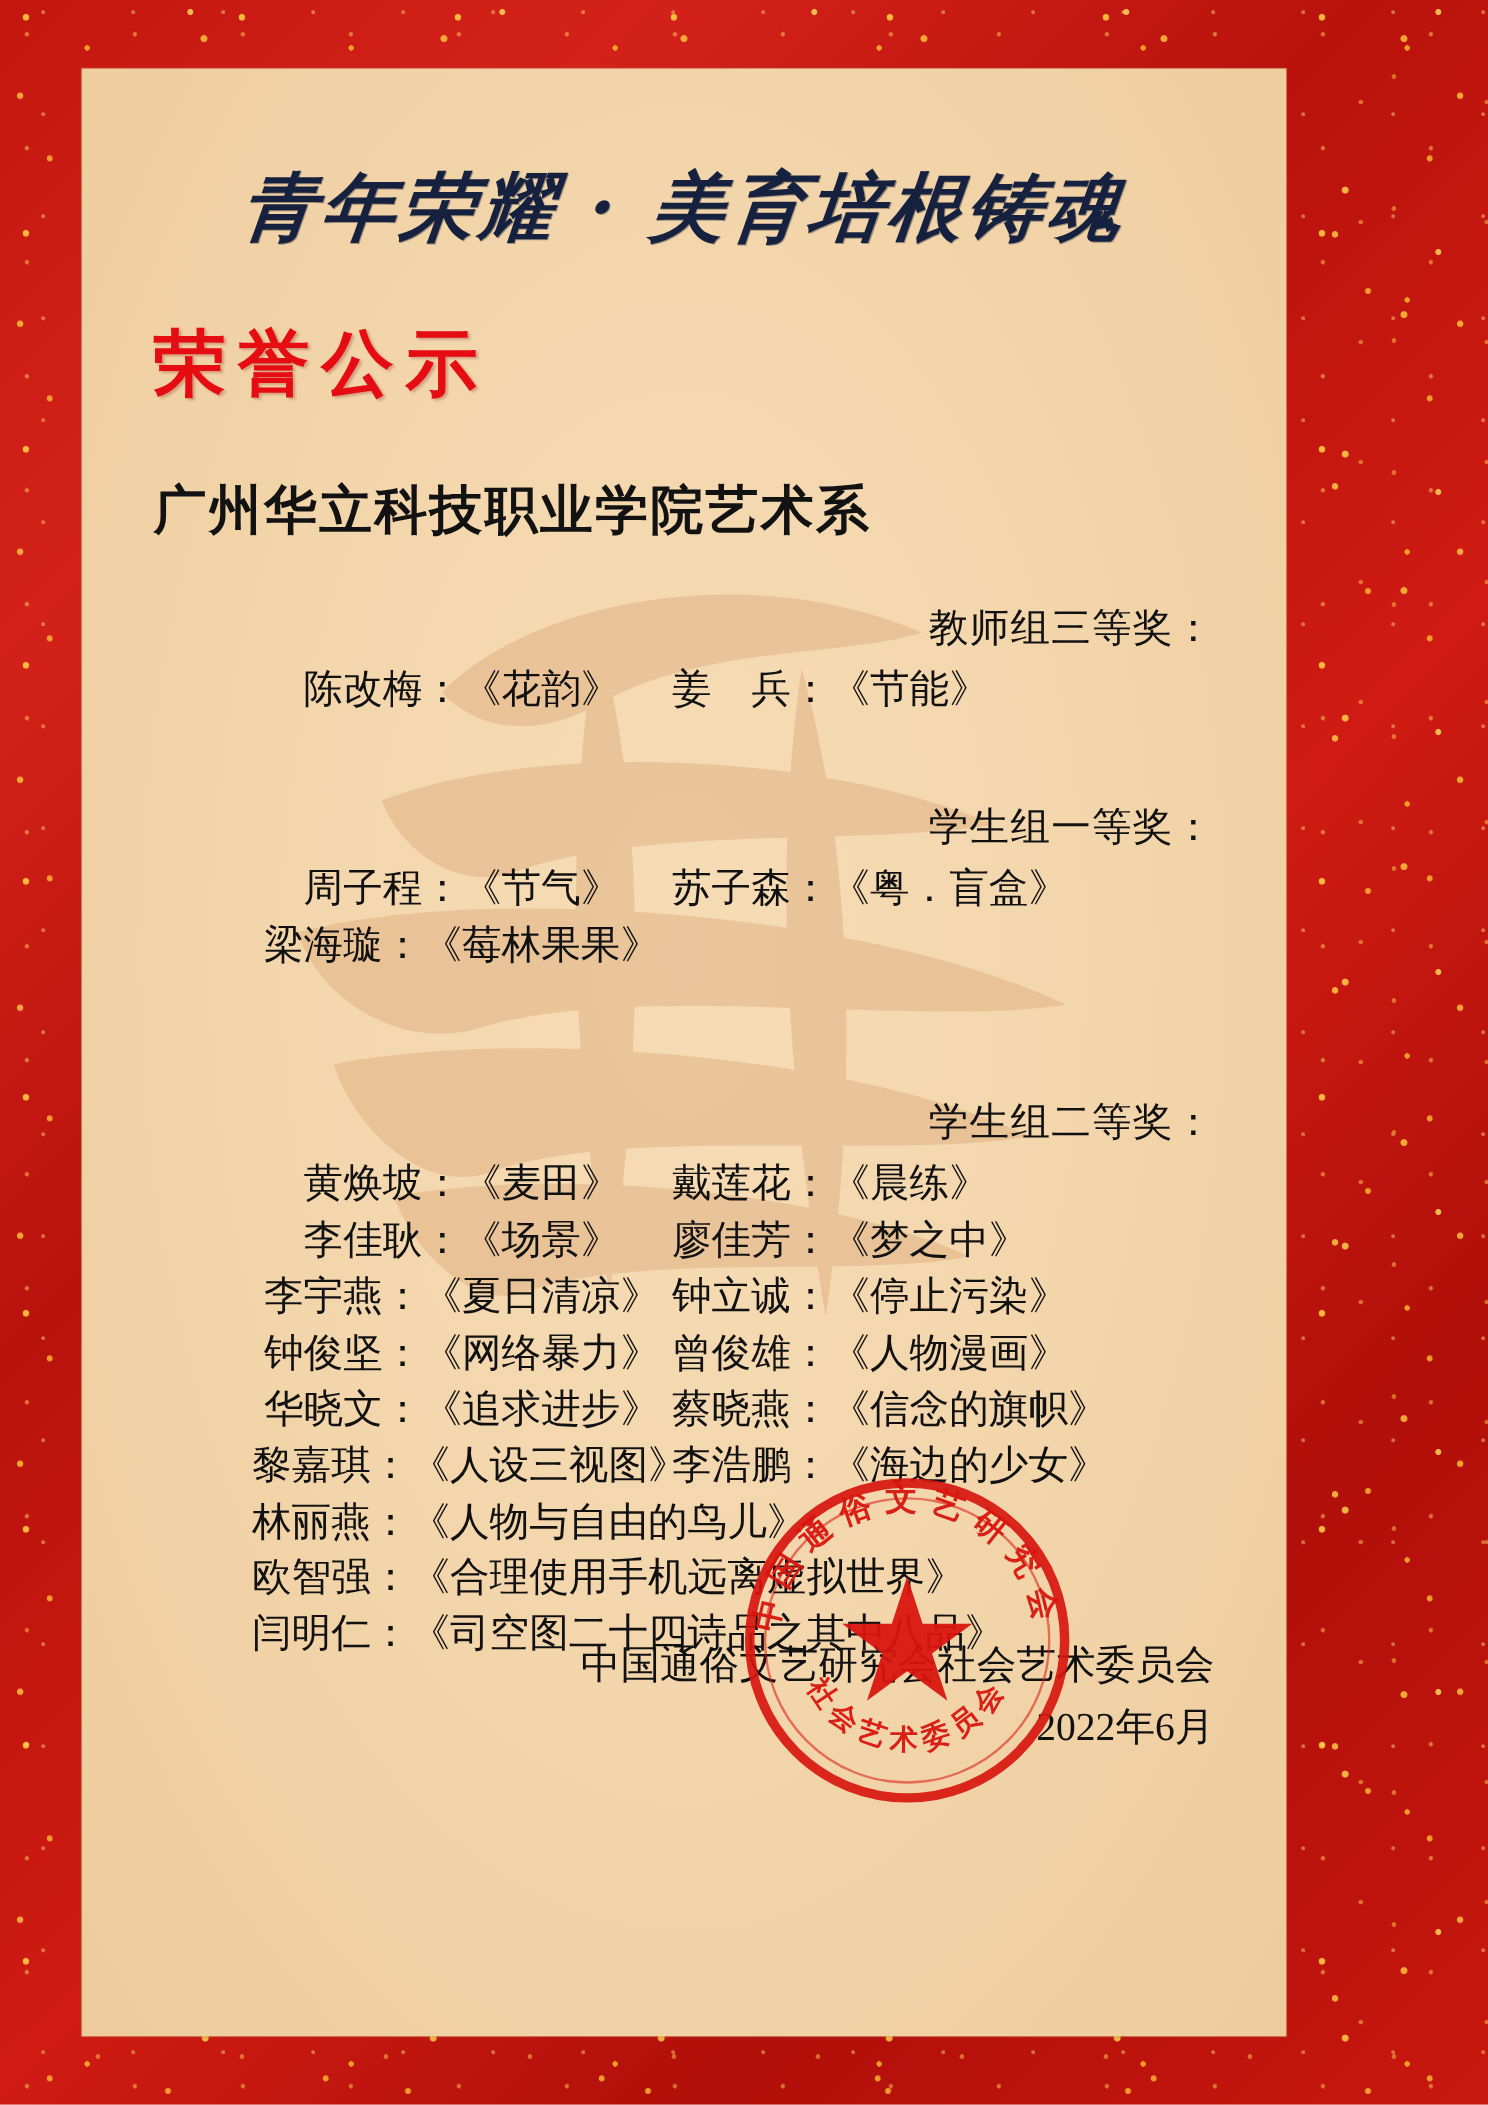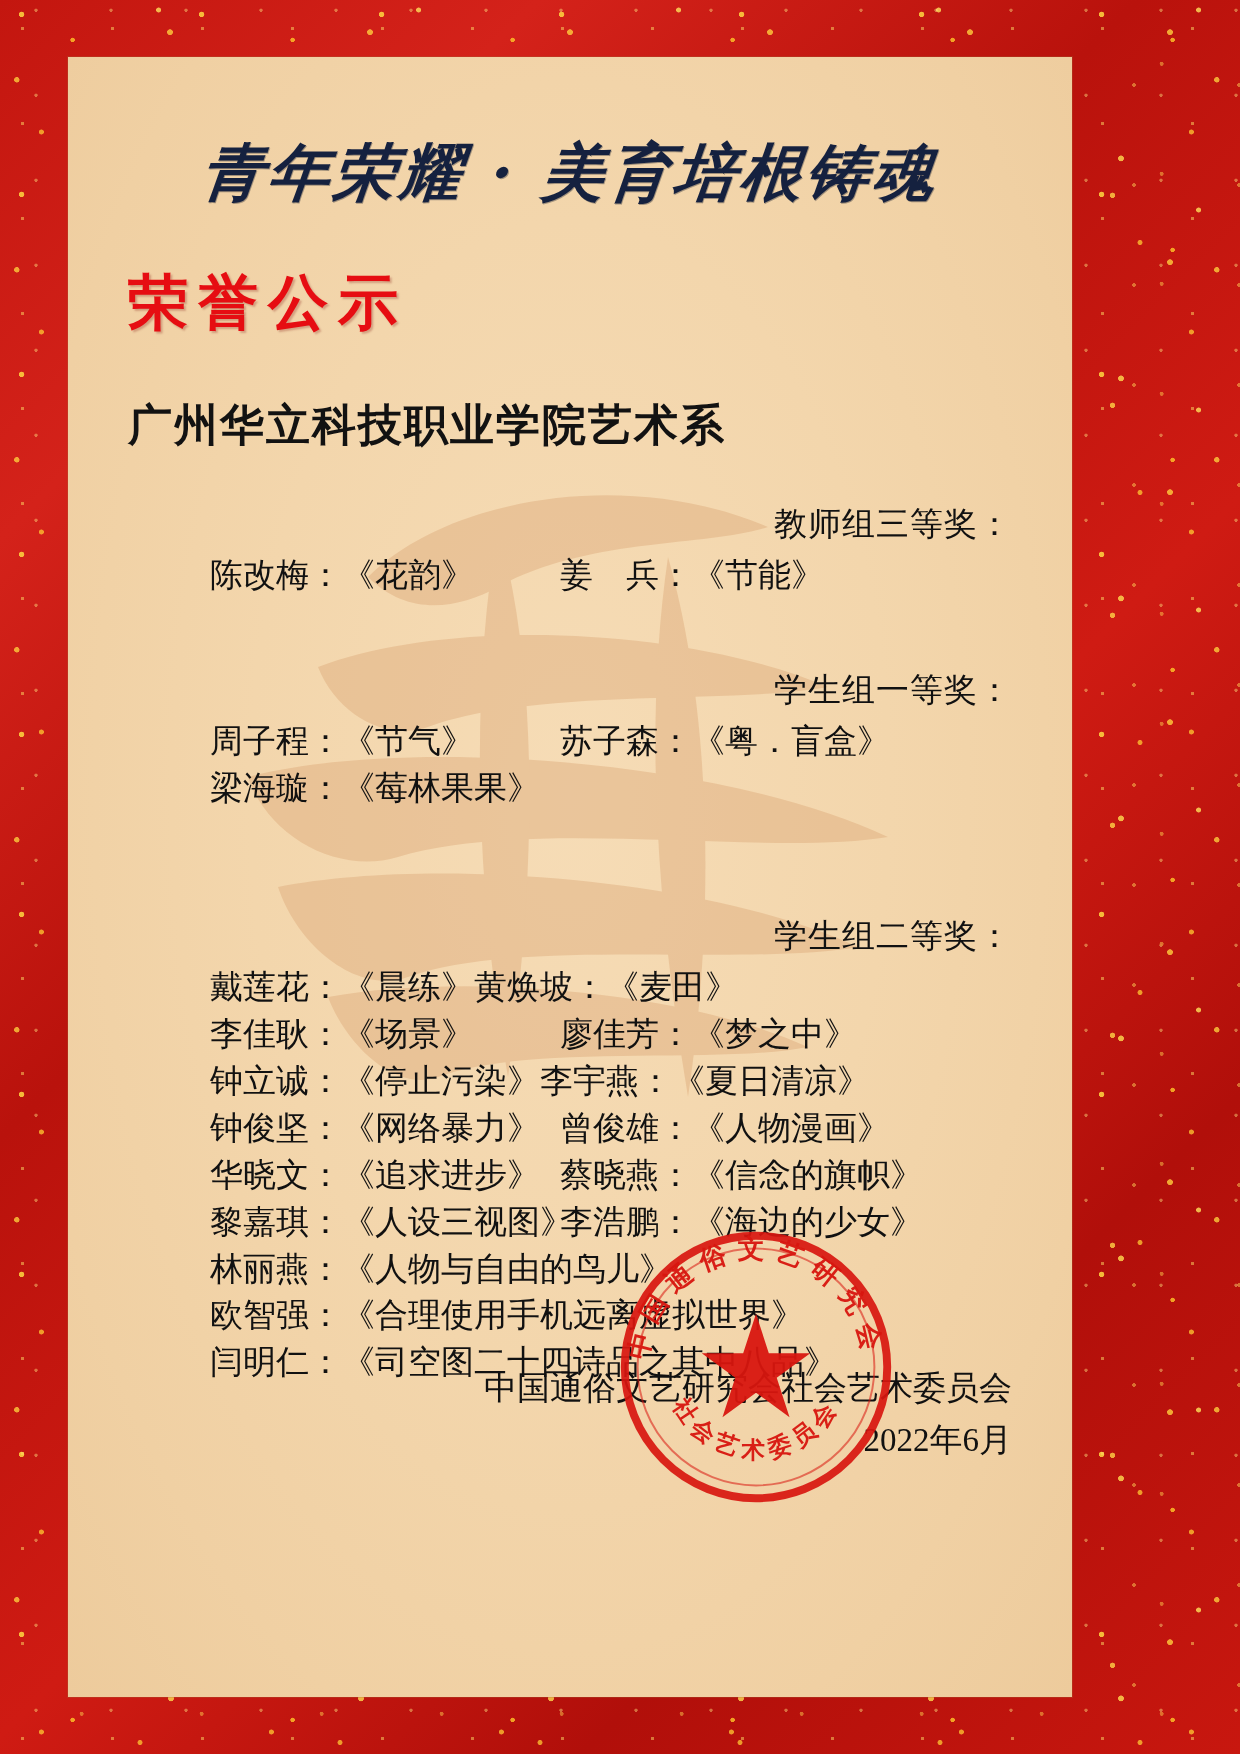--- a/index.html
+++ b/index.html
@@ -136,20 +136,21 @@
   .entry-row {
     display: flex;
     padding-left: 82px;
     white-space: nowrap;
   }
   .entry-row.single {
     padding-left: 82px;
   }
   .entry {
     display: inline-block;
+    text-align: center;
   }
   .entry.col1 { width: 350px; }
   .entry.col2 { width: auto; }
   .entry .name { letter-spacing: 0px; }
   .entry .work { letter-spacing: 0px; }
   .gap-sm { height: 34px; }
   .gap-md { height: 58px; }
 
   
   .footer {
@@ -237,43 +238,43 @@
           </div>
         </div>
 
         <div class="gap-md"></div>
         <div class="gap-sm"></div>
 
         <div class="section">
           <div class="section-heading">学生组二等奖：</div>
 
           <div class="entry-row">
+            <span class="entry col1">
+              <span class="name">黄焕坡：</span><span class="work">《麦田》</span>
+            </span>
             <span class="entry col2">
               <span class="name">戴莲花：</span><span class="work">《晨练》</span>
             </span>
-            <span class="entry col1">
-              <span class="name">黄焕坡：</span><span class="work">《麦田》</span>
-            </span>
           </div>
 
           <div class="entry-row">
             <span class="entry col1">
               <span class="name">李佳耿：</span><span class="work">《场景》</span>
             </span>
             <span class="entry col2">
               <span class="name">廖佳芳：</span><span class="work">《梦之中》</span>
             </span>
           </div>
 
           <div class="entry-row">
+            <span class="entry col1">
+              <span class="name">李宇燕：</span><span class="work">《夏日清凉》</span>
+            </span>
             <span class="entry col2">
               <span class="name">钟立诚：</span><span class="work">《停止污染》</span>
-            </span>
-            <span class="entry col1">
-              <span class="name">李宇燕：</span><span class="work">《夏日清凉》</span>
             </span>
           </div>
 
           <div class="entry-row">
             <span class="entry col1">
               <span class="name">钟俊坚：</span><span class="work">《网络暴力》</span>
             </span>
             <span class="entry col2">
               <span class="name">曾俊雄：</span><span class="work">《人物漫画》</span>
             </span>

